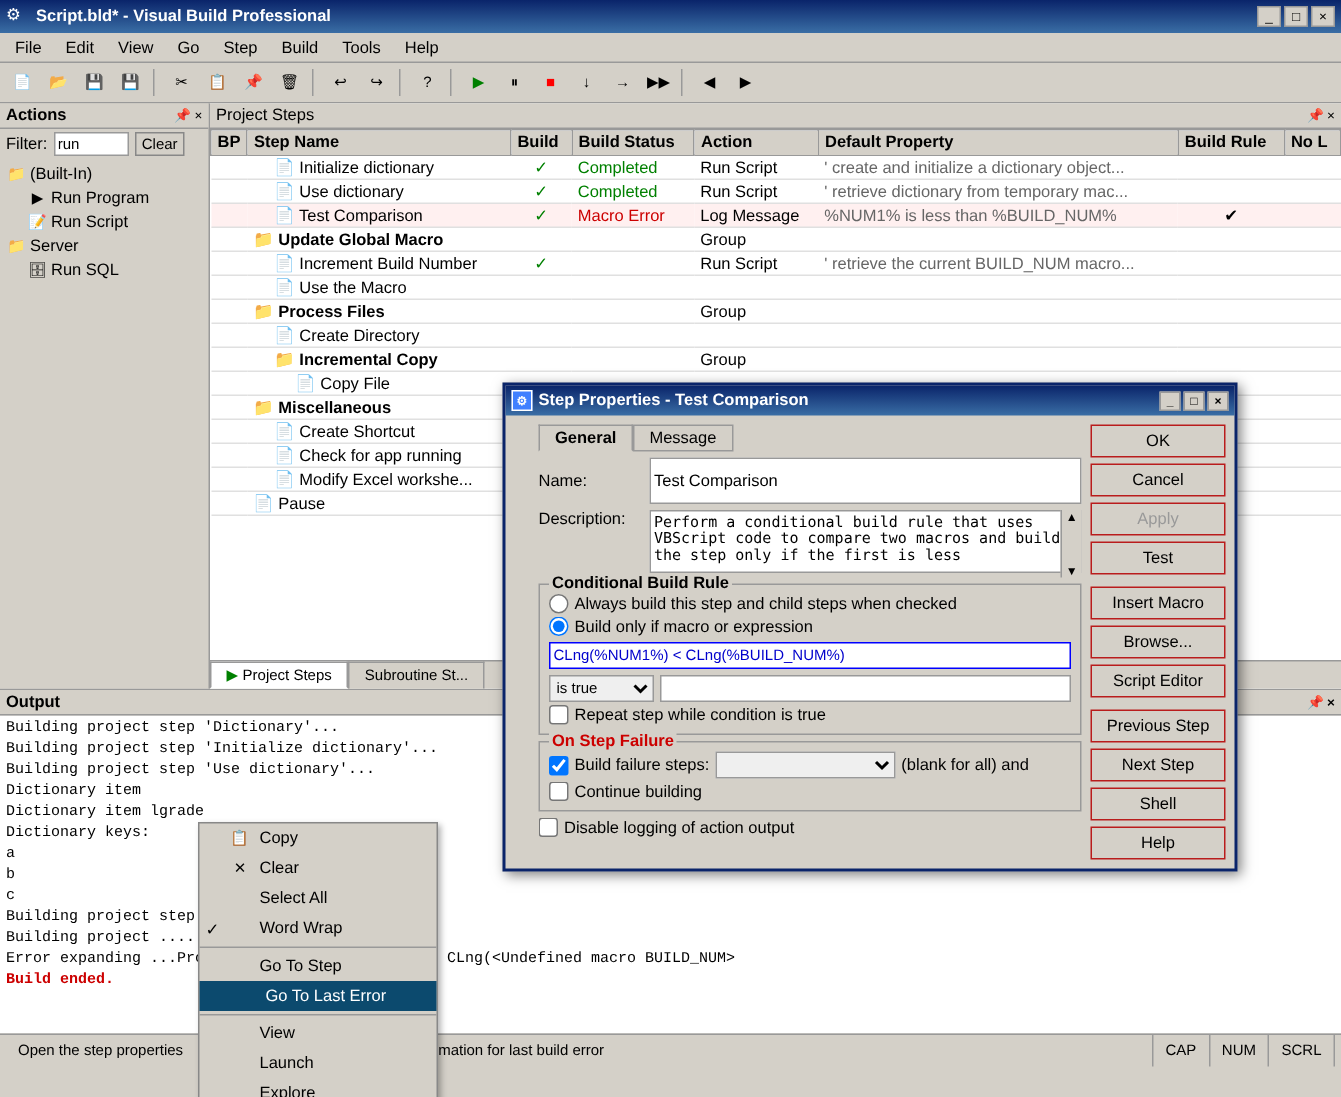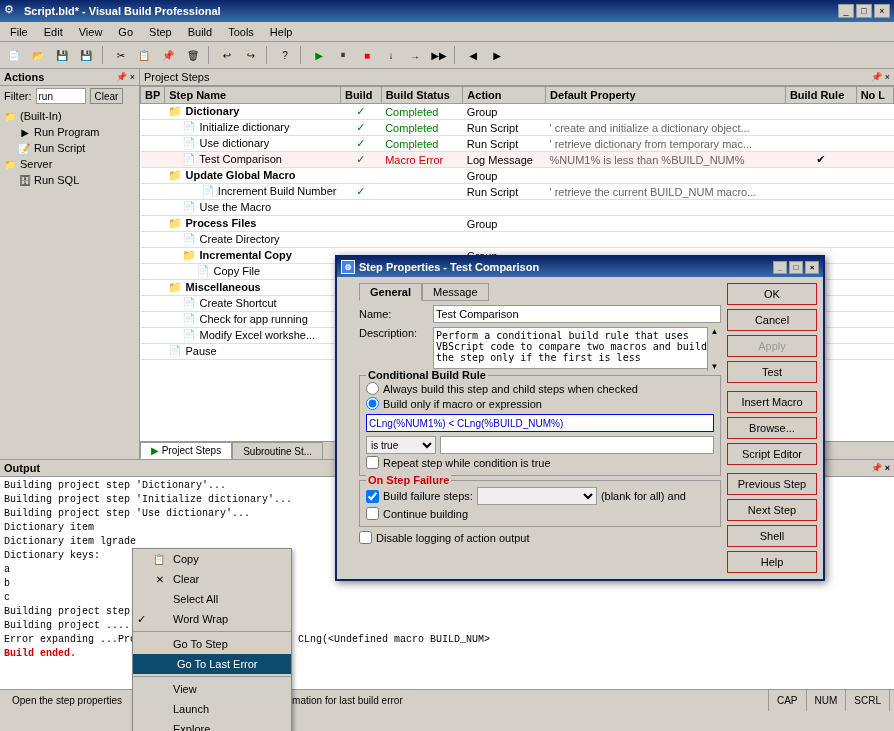--- a/index.html
+++ b/index.html
@@ -70,21 +70,21 @@
     .dialog-title-btn { width: 14px; height: 13px; background: #d4d0c8; border: 1px solid #999; font-size: 8px; display: flex; align-items: center; justify-content: center; cursor: pointer; color: black; }
     .dialog-body { padding: 6px; display: flex; gap: 6px; }
     .dialog-left { flex: 1; margin-left: 16px; }
     .dialog-right { display: flex; flex-direction: column; gap: 4px; width: 90px; }
     .dialog-btn { height: 22px; background: #d4d0c8; border: 1px solid #b91c1c; font-size: 11px; cursor: pointer; text-align: center; display: flex; align-items: center; justify-content: center; padding: 0 4px; }
     .dialog-tabs { display: flex; margin-bottom: 4px; }
     .dialog-tab { padding: 2px 10px; border: 1px solid #999; background: #d4d0c8; font-size: 11px; cursor: pointer; }
     .dialog-tab.active { background: #d4d0c8; border-bottom: 1px solid #d4d0c8; font-weight: bold; }
     .form-row { display: flex; align-items: center; margin-bottom: 4px; gap: 4px; }
     .form-label { font-size: 11px; width: 70px; }
-    .form-input { flex: 1; height: 18px; border: 1px solid #999; font-size: 11px; padding: 0 2px; background: white; }
+    .form-input { flex: 1; height: 31px; border: 1px solid #999; font-size: 11px; padding: 0 2px; background: white; }
     .form-textarea { width: 100%; height: 40px; border: 1px solid #999; font-size: 10px; padding: 2px; background: white; resize: none; }
     .group-box { border: 1px solid #999; padding: 4px 6px; margin-bottom: 4px; position: relative; }
     .group-box-title { position: absolute; top: -7px; left: 6px; background: #d4d0c8; padding: 0 2px; font-size: 11px; font-weight: bold; }
     .radio-row { display: flex; align-items: center; gap: 4px; font-size: 11px; margin: 2px 0; }
     .expr-input { width: 100%; height: 18px; border: 1px solid #0000ff; background: white; font-size: 10px; padding: 0 2px; color: #0000cc; margin: 2px 0; }
     .is-true-row { display: flex; align-items: center; gap: 4px; margin: 2px 0; }
     .is-true-select { height: 18px; width: 70px; border: 1px solid #999; font-size: 10px; }
     .is-true-input { height: 18px; flex: 1; border: 1px solid #999; font-size: 10px; background: white; }
     .checkbox-row { display: flex; align-items: center; gap: 4px; font-size: 11px; margin: 2px 0; }
     .on-failure-group { border: 1px solid #999; padding: 4px 6px; margin-bottom: 4px; position: relative; }
@@ -214,32 +214,20 @@
             <th>Step Name</th>
             <th>Build</th>
             <th>Build Status</th>
             <th>Action</th>
             <th>Default Property</th>
             <th>Build Rule</th>
             <th>No L</th>
           </tr>
         </thead>
         <tbody id="steps-tbody">
-        <tr>
-    <td style="width:20px;"></td>
-    <td style="padding-left:4px; font-weight:bold;">
-      📁 Dictionary
-    </td>
-    <td style="text-align:center; color:green;">✓</td>
-    <td class="status-completed">Completed</td>
-    <td>Group</td>
-    <td style="color:#666;"></td>
-    <td style="text-align:center;"></td>
-    <td></td>
-  </tr>
             <tr>
     <td style="width:20px;"></td>
     <td style="padding-left:18px; ">
       📄 Initialize dictionary
     </td>
     <td style="text-align:center; color:green;">✓</td>
     <td class="status-completed">Completed</td>
     <td>Run Script</td>
     <td style="color:#666;">' create and initialize a dictionary object...</td>
     <td style="text-align:center;"></td>
@@ -276,21 +264,21 @@
     </td>
     <td style="text-align:center; color:green;"></td>
     <td class=""></td>
     <td>Group</td>
     <td style="color:#666;"></td>
     <td style="text-align:center;"></td>
     <td></td>
   </tr>
             <tr>
     <td style="width:20px;"></td>
-    <td style="padding-left:18px;text-align:right; ">
+    <td style="padding-left:18px; ">
       📄 Increment Build Number
     </td>
     <td style="text-align:center; color:green;">✓</td>
     <td class=""></td>
     <td>Run Script</td>
     <td style="color:#666;">' retrieve the current BUILD_NUM macro...</td>
     <td style="text-align:center;"></td>
     <td></td>
   </tr>
             <tr>

